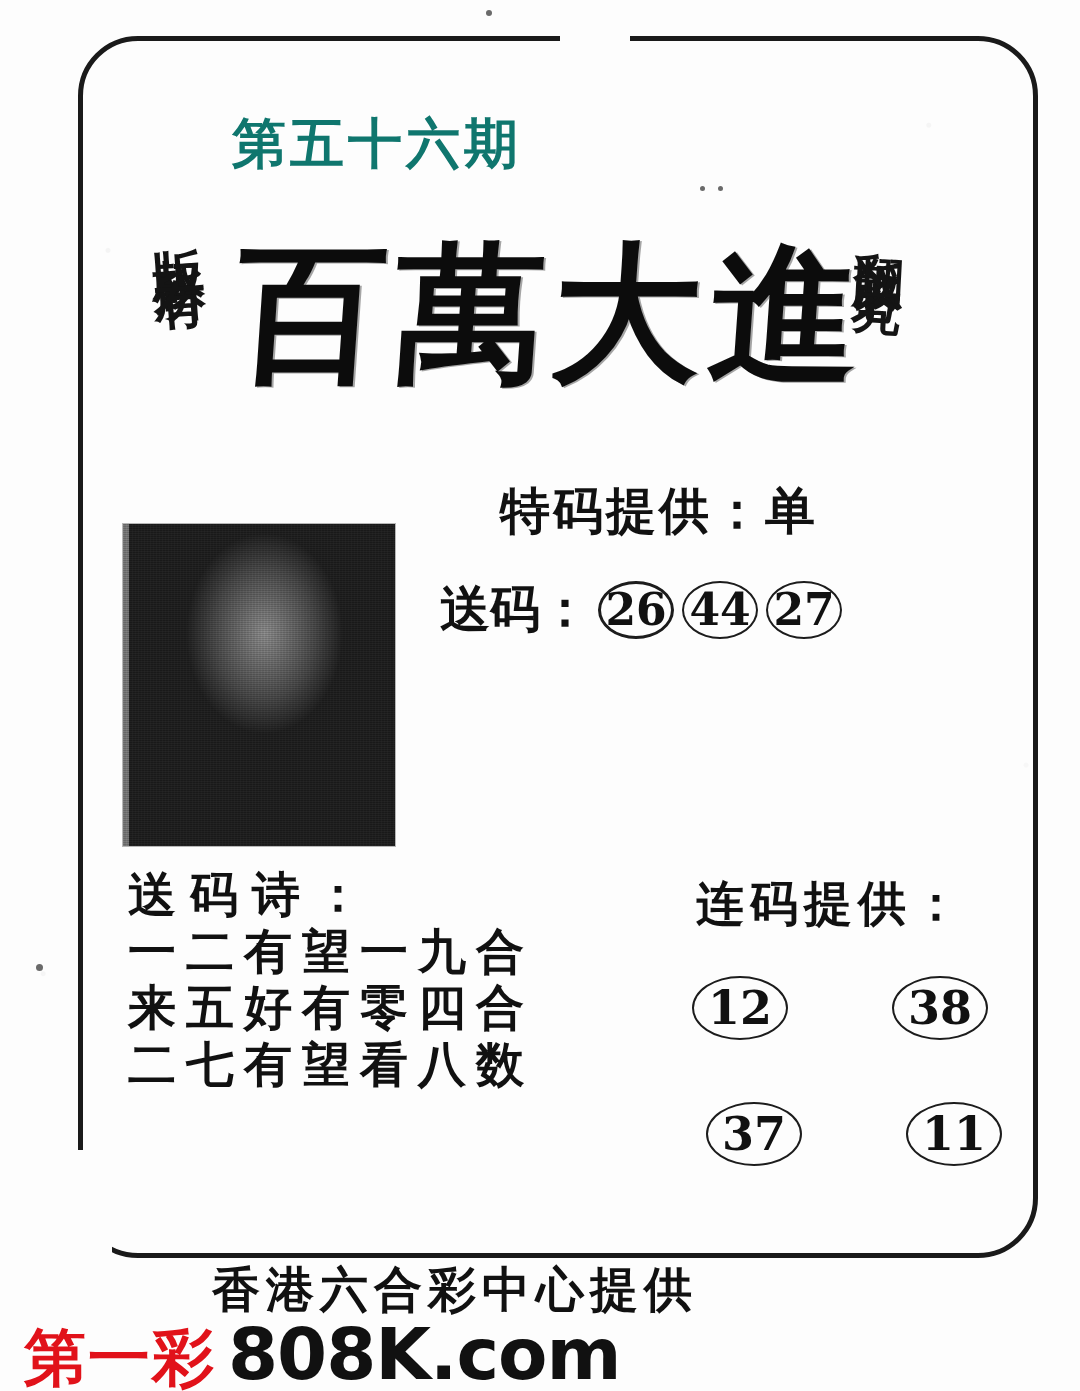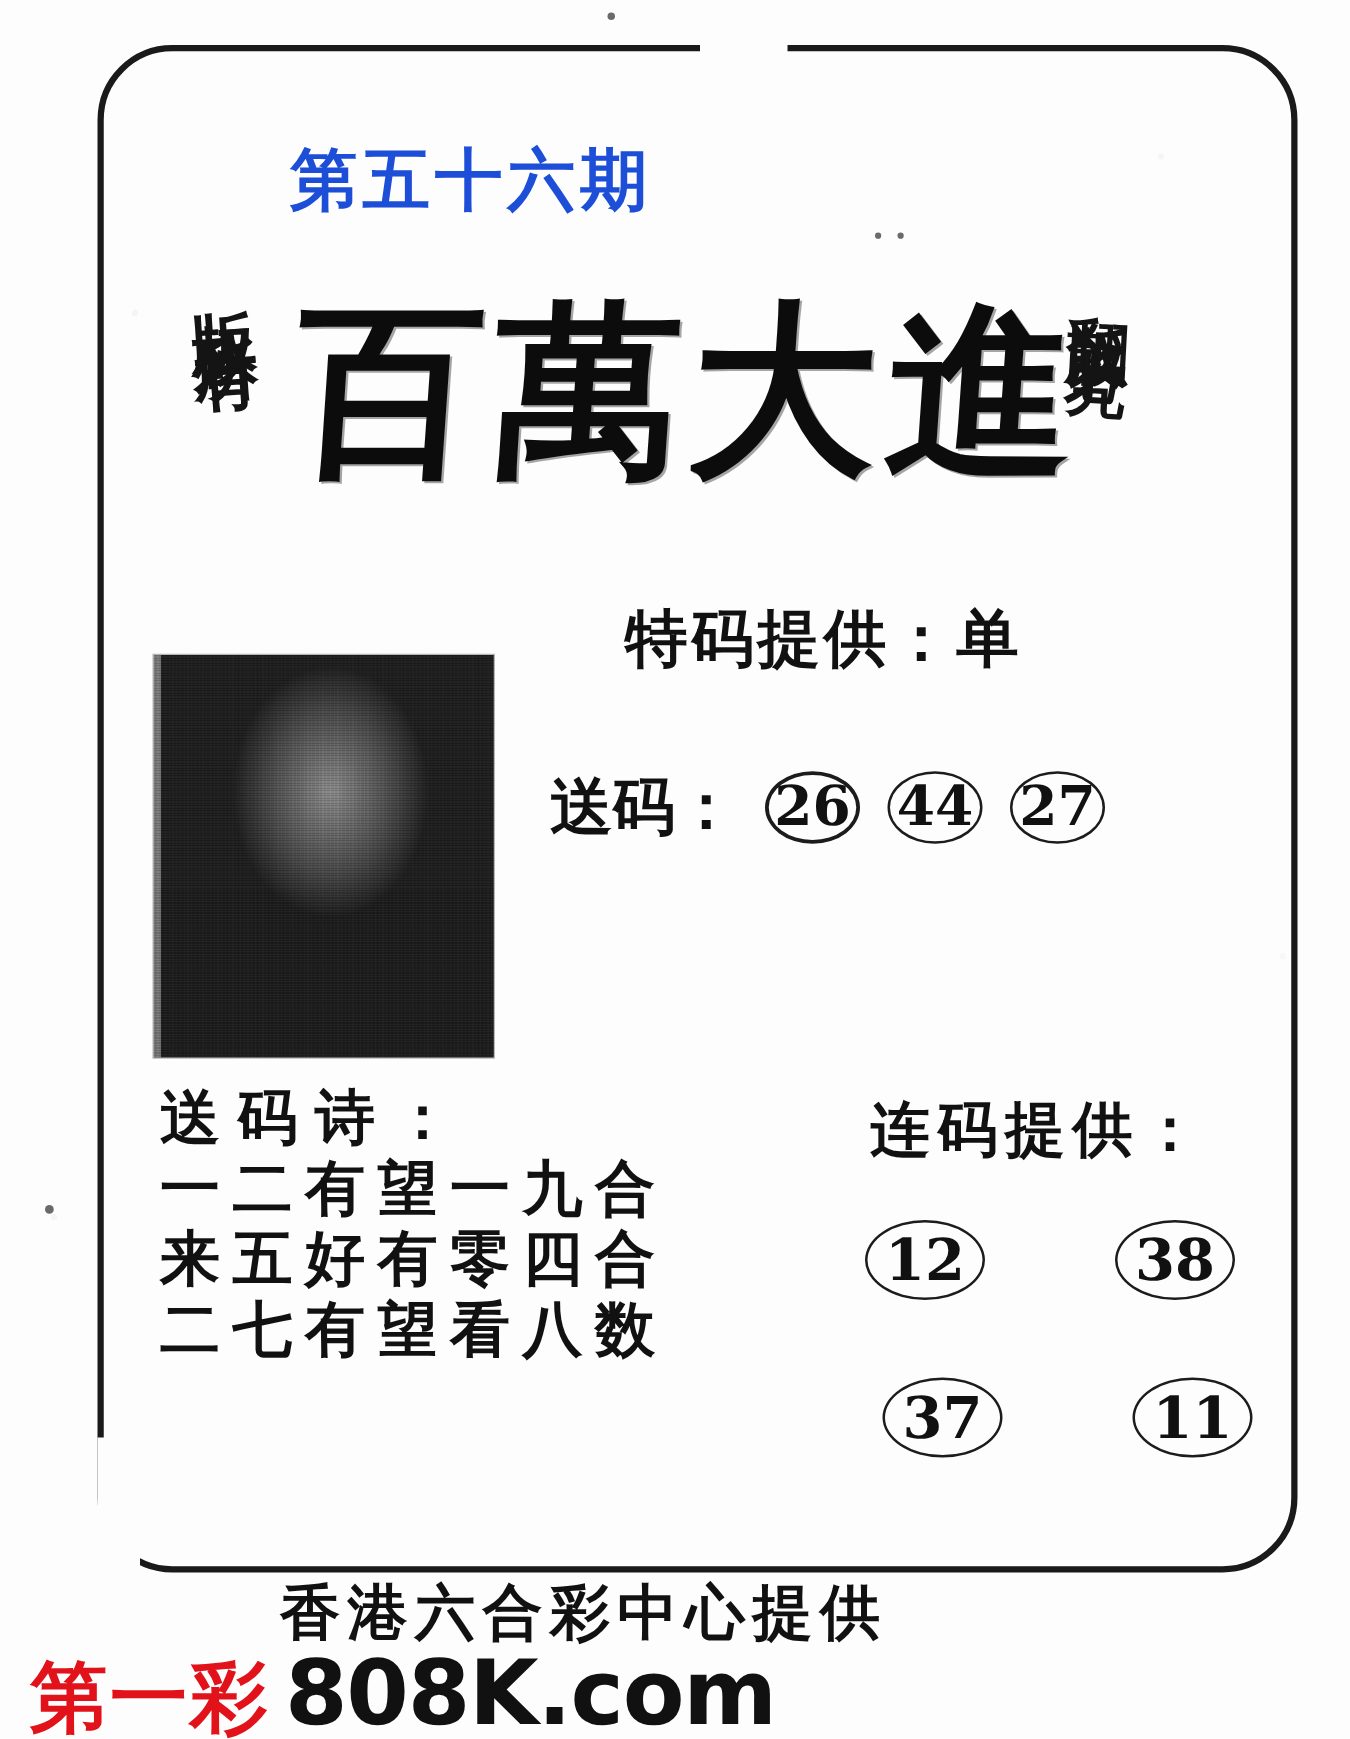--- a/index.html
+++ b/index.html
@@ -63,21 +63,21 @@
   }
 
   .issue {
     position: absolute;
     left: 232px;
     top: 108px;
     font-size: 54px;
     letter-spacing: 4px;
     font-family: "DejaVu Serif", "Liberation Serif", serif;
     font-weight: 600;
-    color: #1d4ed8;
+    color: #0f766e;
   }
 
   
   .vert {
     position: absolute;
     writing-mode: vertical-rl;
     text-orientation: upright;
     font-family: "DejaVu Serif", "Liberation Serif", serif;
     font-weight: 700;
     color: #141414;
@@ -145,24 +145,24 @@
   }
 
   .row-label {
     font-family: "DejaVu Serif", "Liberation Serif", serif;
     font-weight: 600;
   }
 
   .send-row {
     position: absolute;
     left: 440px;
-    top: 612px;
+    top: 576px;
     display: flex;
     align-items: center;
-    gap: 22px;
+    gap: 8px;
     font-size: 50px;
   }
   .zodiac-row {
     position: absolute;
     left: 448px;
     top: 740px;
     font-size: 50px;
     letter-spacing: 4px;
   }
   .zodiac-row .animals { letter-spacing: 18px; margin-left: 10px; }
@@ -217,21 +217,21 @@
   .lianma-grid .ball {
     width: 96px;
     height: 64px;
     font-size: 46px;
     border-width: 2px;
   }
   .lianma-grid .r2 { transform: translateX(14px); }
 
   .footer-line {
     position: absolute;
-    left: 224px;
+    left: 212px;
     top: 1258px;
     font-size: 48px;
     font-family: "DejaVu Serif", "Liberation Serif", serif;
     font-weight: 700;
     letter-spacing: 6px;
   }
 
   .watermark {
     position: absolute;
     left: 24px;

